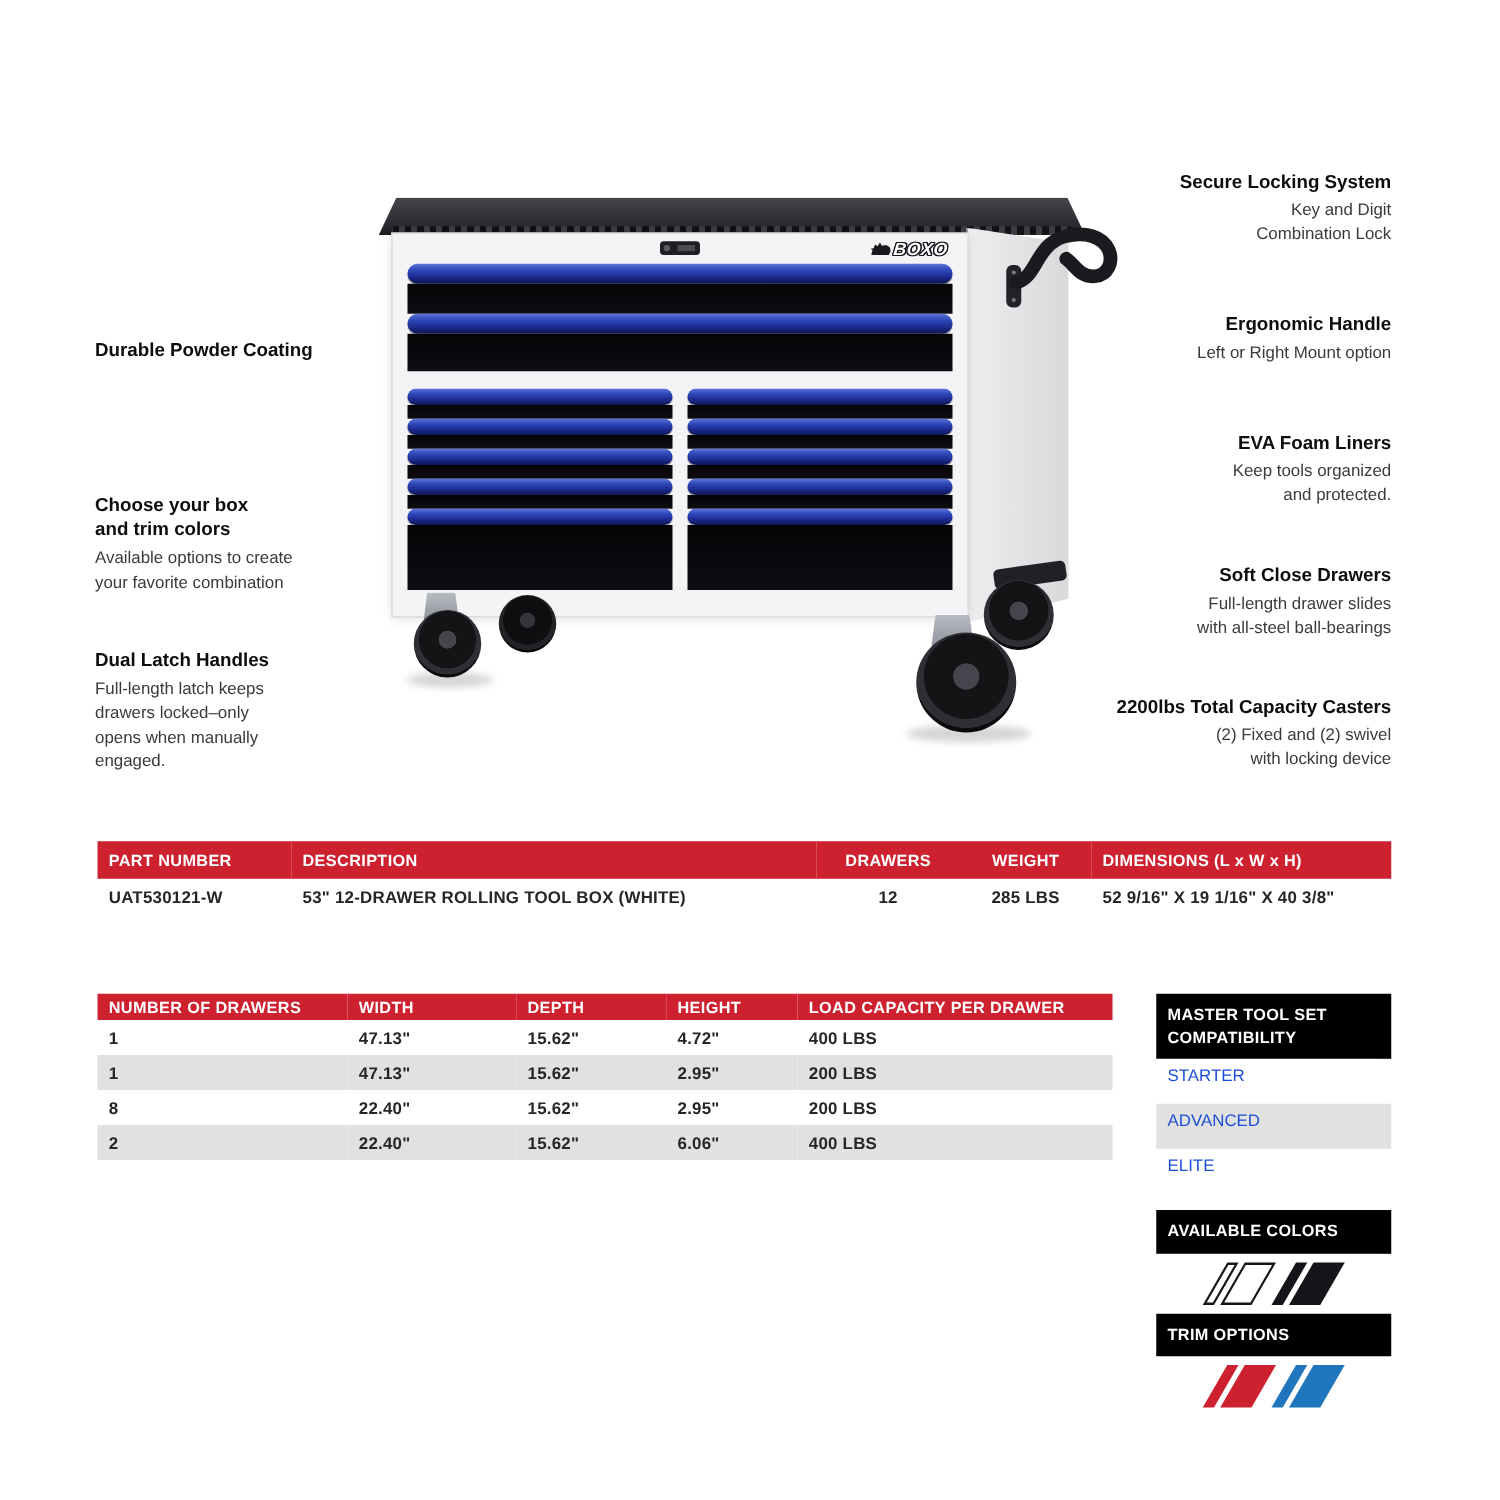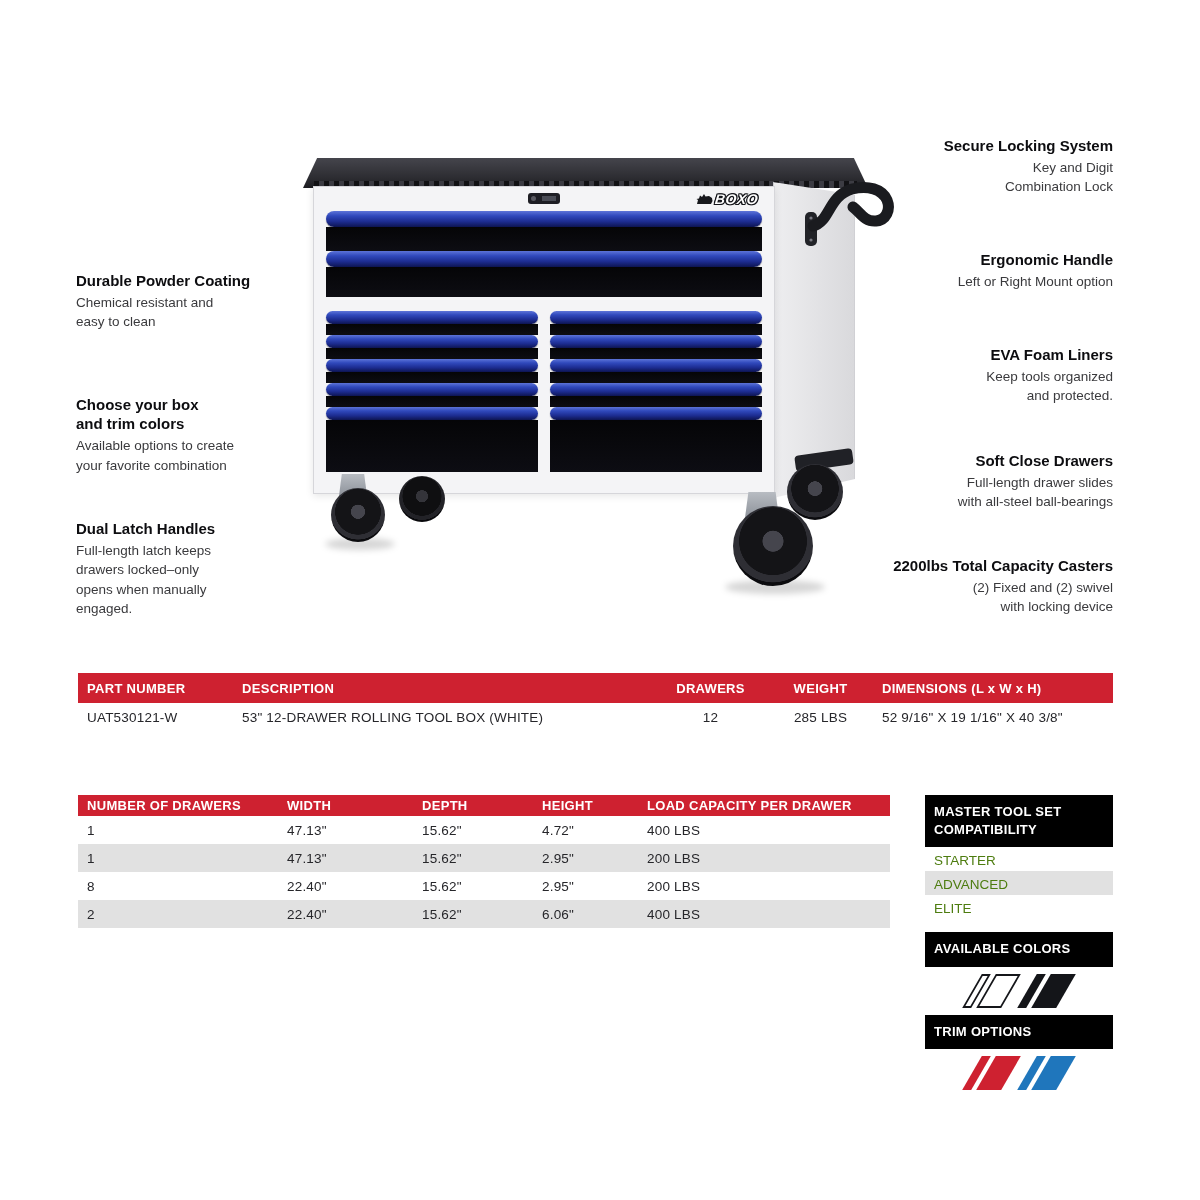--- a/index.html
+++ b/index.html
@@ -67,48 +67,46 @@
   .handle{position:absolute;left:505px;top:28px;z-index:5;}
 
   
   table{border-collapse:collapse;table-layout:fixed;}
   .spec-table{position:absolute;left:78px;top:673px;width:1035px;}
   .drawer-table{position:absolute;left:78px;top:795px;width:812px;}
   th{background:#ce2130;color:#ffffff;font-size:13px;font-weight:700;text-align:left;
      padding:0 0 0 9px;letter-spacing:.3px;}
   .spec-table th{height:30px;}
   .drawer-table th{height:21px;}
-  td{font-size:13.5px;color:#26262a;height:28px;padding:0 0 0 9px;letter-spacing:.2px;}
+  td{font-size:13.5px;color:#26262a;height:28px;padding:0 0 0 9px;letter-spacing:.2px;font-weight:bold;}
   tbody tr.alt{background:#e1e1e1;}
   th.c,td.c{text-align:center;padding-left:0;}
 
   
   .side-panel{position:absolute;left:925px;top:795px;width:188px;}
   .sp-header{background:#000000;color:#fff;font-size:13px;font-weight:700;letter-spacing:.3px;
      padding:8px 9px;line-height:1.4;white-space:pre-line;
      box-shadow:inset -9px 0 0 rgba(0,0,0,.28);}
-  .sp-row{font-size:13.5px;color:#4d7c0f;height:24px;line-height:27px;padding-left:9px;}
+  .sp-row{font-size:13.5px;color:#1d4ed8;height:36px;line-height:27px;padding-left:9px;}
   .sp-row.alt{background:#e1e1e1;}
   .sp-gap{height:13px;}
   .swatch-row{height:48px;display:flex;justify-content:center;align-items:center;gap:16px;}
   .swatch{display:flex;gap:5px;transform:skewX(-30deg);}
   .piece{box-sizing:border-box;height:34px;}
   .piece.sliver{width:9px;}
   .piece.chip{width:25px;}
   .piece.outlined{border:2px solid #15161a;}
 </style>
 </head>
 <body>
 
 <div class="page">
 
   <div class="feature f-left fl-1">
     <h3>Durable Powder Coating</h3>
-    <p>Chemical resistant and
-easy to clean</p>
   </div>
   <div class="feature f-left fl-3">
     <h3>Dual Latch Handles</h3>
     <p>Full-length latch keeps
 drawers locked–only
 opens when manually
 engaged.</p>
   </div>
   <div class="feature f-left fl-2">
     <h3>Choose your box

